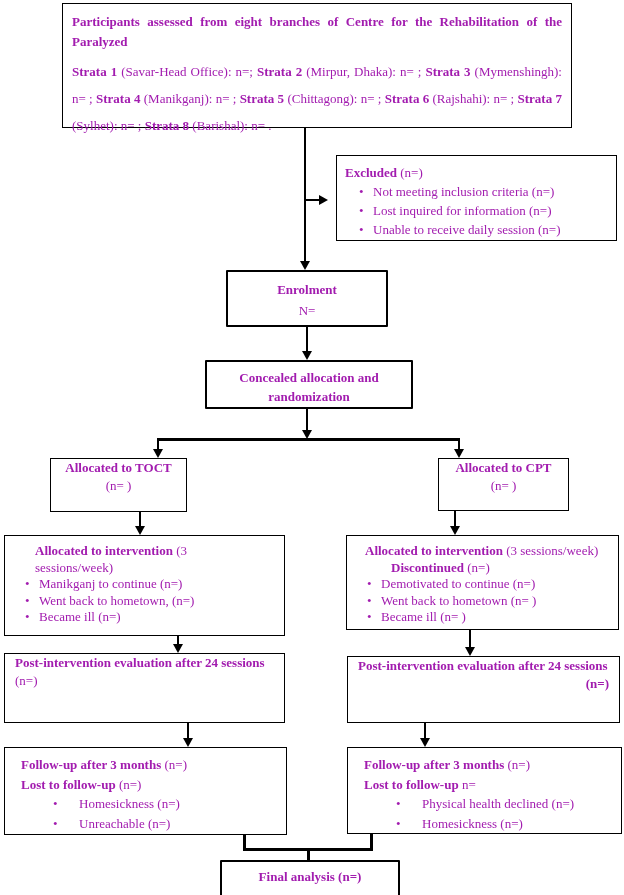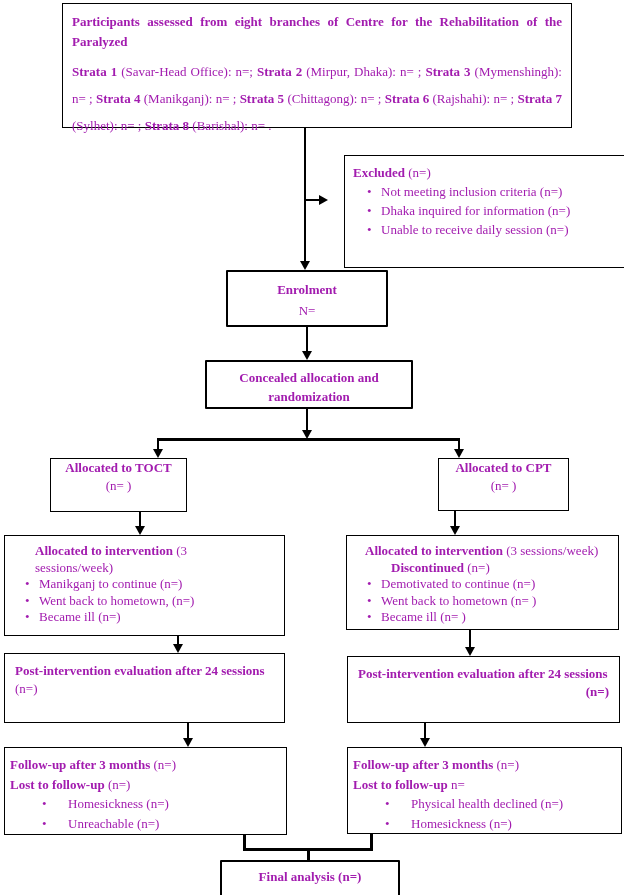--- a/index.html
+++ b/index.html
@@ -40,41 +40,41 @@
   #final-box { line-height:29px; }
   
   #toct-box, #cpt-box { line-height:18px; }
   
   .int-box { padding:7px 16px; line-height:16.5px; }
   #left-intervention-box .l1, #left-intervention-box .l2 { padding-left:14px; }
   #right-intervention-box .l1 { padding-left:2px; }
   #right-intervention-box .l2 { padding-left:28px; }
   .int-box .bullet-line { padding-left:4px; }
   
-  .post-box { padding:8px 10px; line-height:18px; }
+  .post-box { padding:0 10px; line-height:18px; }
   #right-post-box .n { text-align:right; font-weight:bold; }
   
-  .fu-box { padding:7px 5px; line-height:19.5px; }
+  .fu-box { padding:7px 16px; line-height:19.5px; }
   .fu-box .bullet-line { padding-left:32px; }
   .fu-box .bullet { width:26px; }
 </style>
 </head>
 <body>
 
 <div id="canvas">
 
   <div class="box" id="top-box" style="left:62px; top:3px; width:510px; height:125px;">
     <p class="title b">Participants assessed from eight branches of Centre for the Rehabilitation of the Paralyzed</p>
     <p class="strata"><b>Strata 1</b><span> (Savar-Head Office): n=; </span><b>Strata 2</b><span> (Mirpur, Dhaka): n= ; </span><b>Strata 3</b><span> (Mymenshingh): n= ; </span><b>Strata 4</b><span> (Manikganj): n= ; </span><b>Strata 5</b><span> (Chittagong): n= ; </span><b>Strata 6</b><span> (Rajshahi): n= ; </span><b>Strata 7</b><span> (Sylhet): n= ; </span><b>Strata 8</b><span> (Barishal): n= .</span></p>
   </div>
 
-  <div class="box" id="excluded-box" style="left:344px; top:155px; width:281px; height:113px;">
+  <div class="box" id="excluded-box" style="left:336px; top:155px; width:281px; height:86px;">
     <div><b>Excluded</b><span> (n=)</span></div>
     <div class="bullet-line"><span class="bullet">•</span><span>Not meeting inclusion criteria (n=)</span></div>
-    <div class="bullet-line"><span class="bullet">•</span><span>Dhaka inquired for information (n=)</span></div>
+    <div class="bullet-line"><span class="bullet">•</span><span>Lost inquired for information (n=)</span></div>
     <div class="bullet-line"><span class="bullet">•</span><span>Unable to receive daily session (n=)</span></div>
   </div>
 
   <div class="box rounded center" id="enrolment-box" style="left:226px; top:270px; width:162px; height:57px;">
     <div class="b">Enrolment</div>
     <div>N=</div>
   </div>
 
   <div class="box rounded center" id="allocation-box" style="left:205px; top:360px; width:208px; height:49px; padding:6px 32px 0;">
     <div class="b">Concealed allocation and randomization</div>

